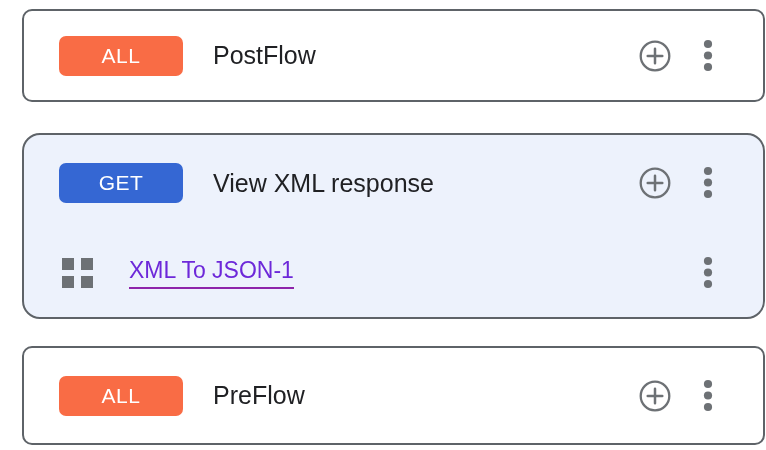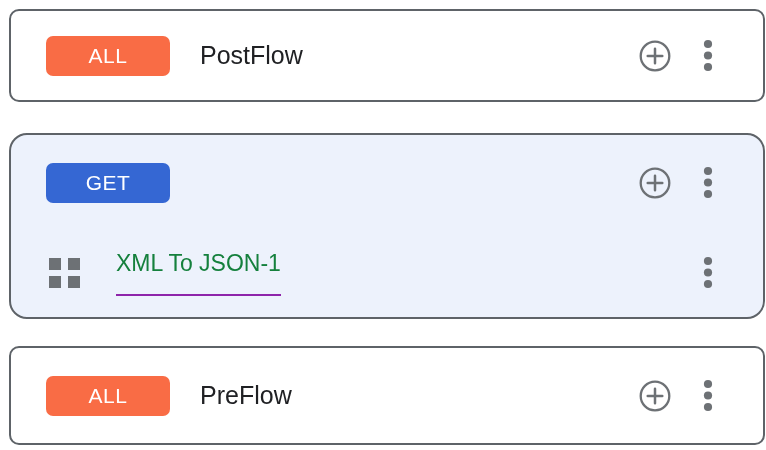--- a/index.html
+++ b/index.html
@@ -10,21 +10,21 @@
   }
   .stage {
     position: relative;
     width: 766px;
     height: 450px;
     overflow: hidden;
     background: #ffffff;
   }
   .card {
     box-sizing: border-box;
-    margin-left: 9px;
+    margin-left: 22px;
     margin-right: 1px;
     border: 2px solid #5E6368;
     border-radius: 10px;
     background: #ffffff;
   }
   .card.selected { background: #EDF2FC; border-radius: 18px; }
   .card-postflow { margin-top: 9px;  height: 93px; }
   .card-get      { margin-top: 31px; height: 186px; }
   .card-preflow  { margin-top: 27px; height: 99px; }
 
@@ -88,24 +88,24 @@
     flex: 0 0 auto;
     width: 33px;
     height: 34px;
     display: flex;
     align-items: center;
     justify-content: center;
   }
   .policy-link {
     margin-left: 35px;
     font-size: 23px;
-    color: #15803d;
+    color: #6d28d9;
     text-decoration: none;
     border-bottom: 2px solid #8E24AA;
-    padding-bottom: 17px;
+    padding-bottom: 3px;
     white-space: nowrap;
     cursor: pointer;
   }
 </style>
 </head>
 <body>
 
 <div class="stage">
 
   <div class="card card-postflow">
@@ -128,20 +128,21 @@
               <circle cx="5" cy="28" r="4.1"></circle>
           </svg>
         </span>
       </button>
     </div>
   </div>
 
   <div class="card card-get selected">
     <div class="flow-row">
       <span class="badge badge-get">GET</span>
+      <span class="flow-name">View XML response</span>
       <button class="icon-btn add-btn">
         <span style="display:flex;">
           <svg width="34" height="34" viewBox="0 0 34 34">
             <circle cx="17" cy="17" r="14.3" fill="none" stroke="#6D7175" stroke-width="2.3"></circle>
             <path d="M17 9.7v14.6M9.7 17h14.6" stroke="#6D7175" stroke-width="2.5" stroke-linecap="round"></path>
           </svg>
         </span>
       </button>
       <button class="icon-btn menu-btn">
         <span style="display:flex;">

